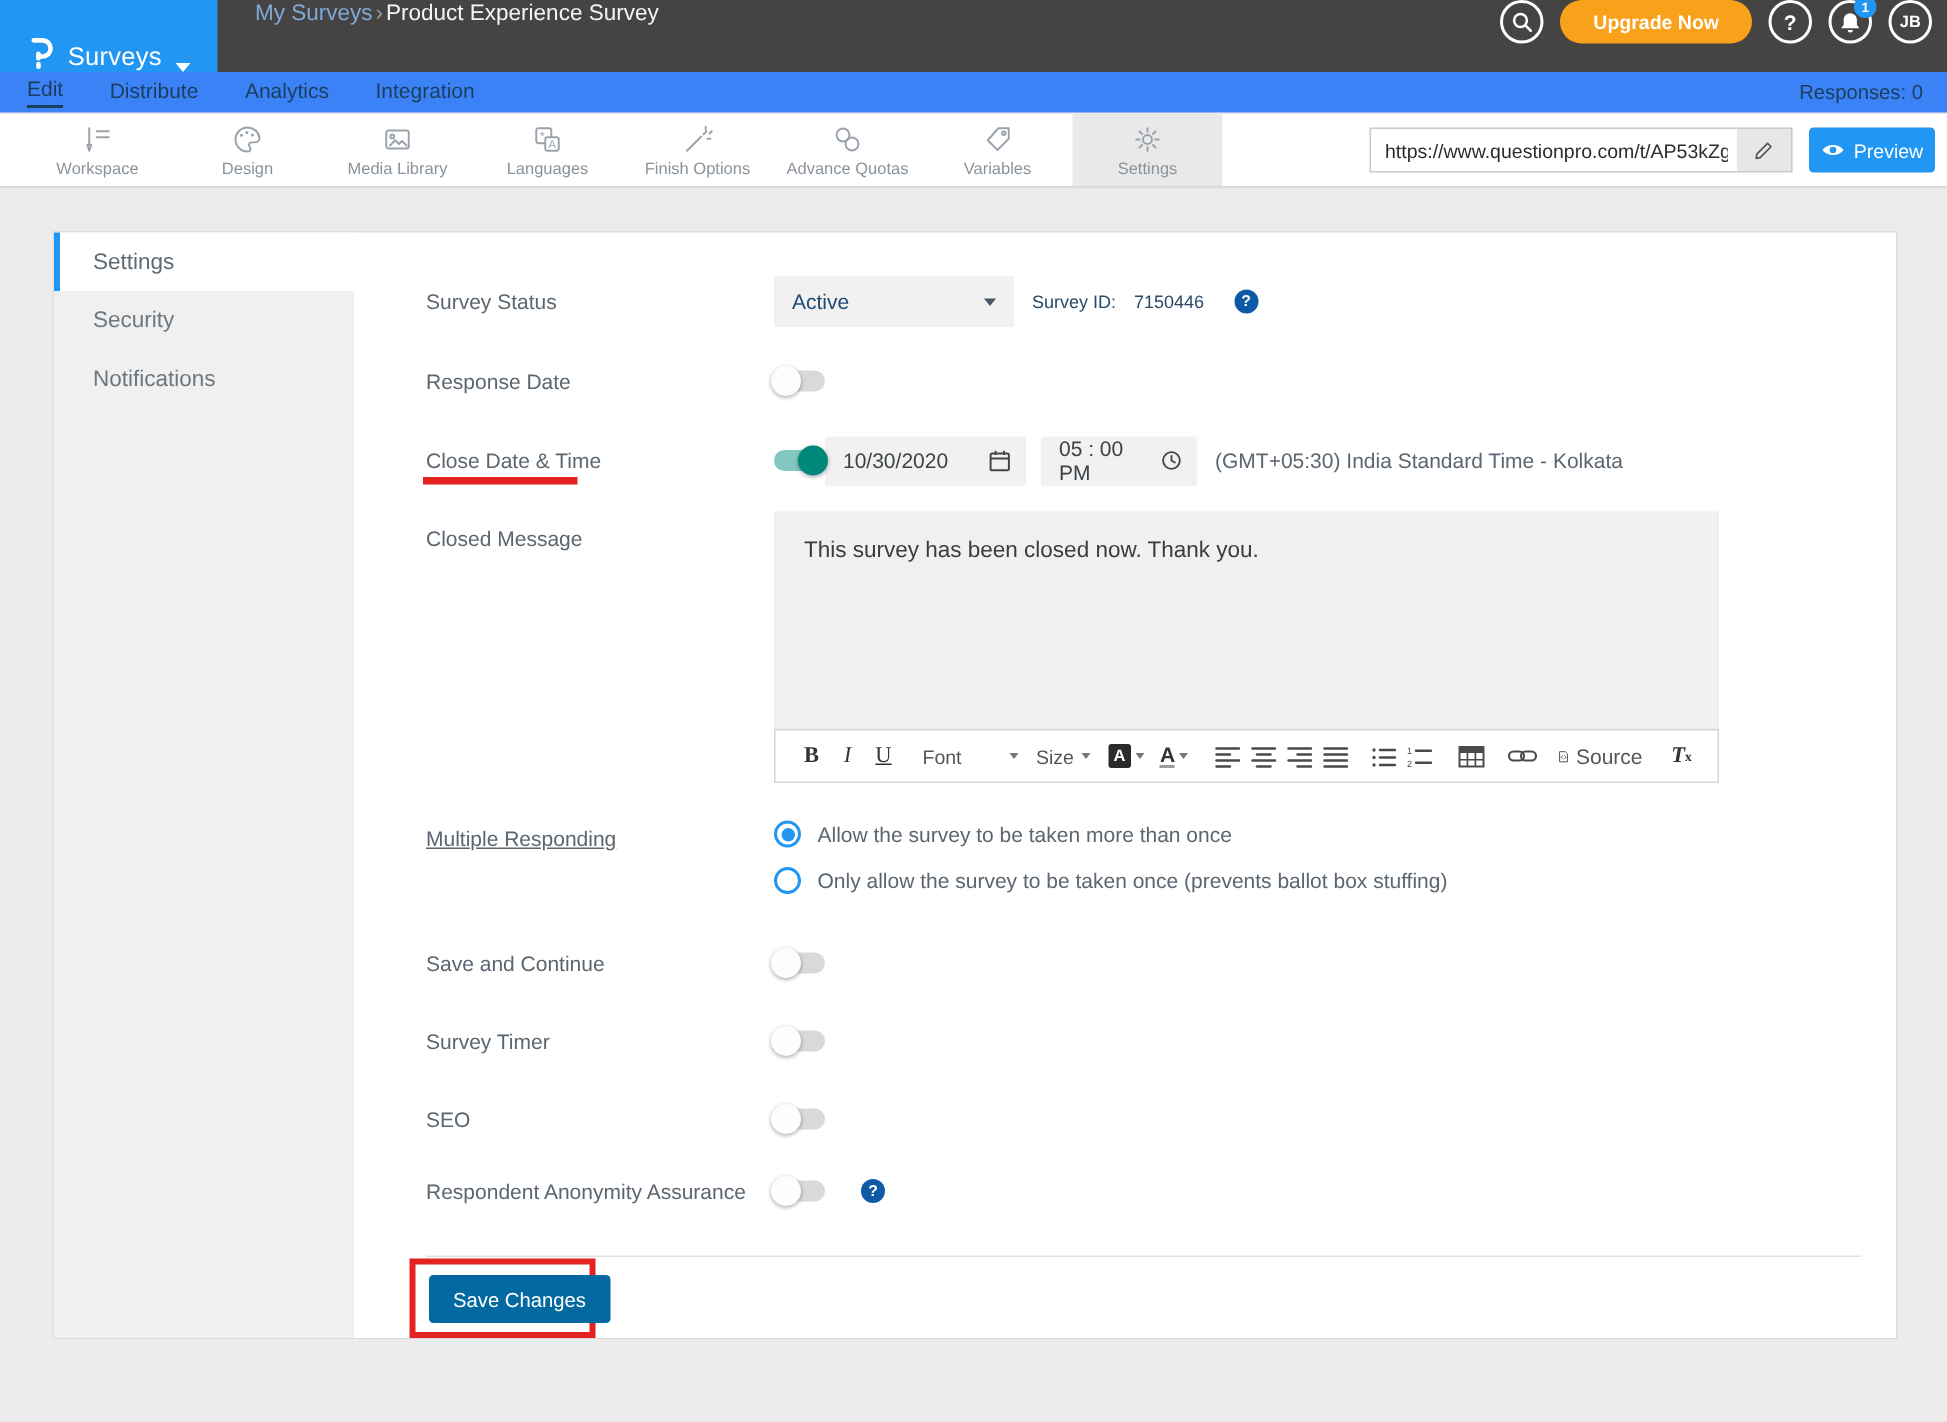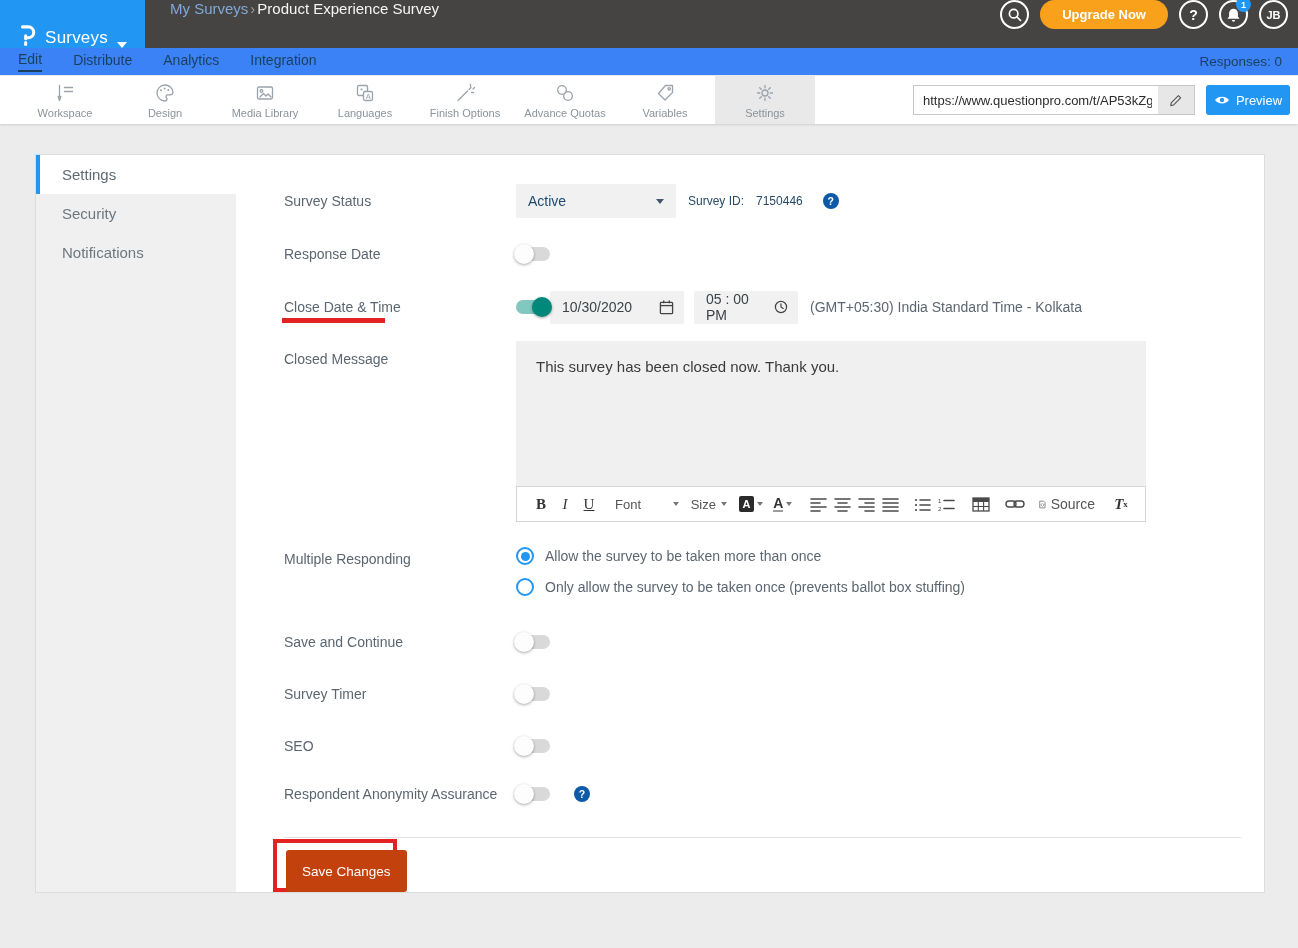--- a/index.html
+++ b/index.html
@@ -78,21 +78,21 @@
   .eb-tx { font-family:"Liberation Serif",serif; font-style:italic; font-weight:bold; font-size:15px; }
   .eb-tx sub { font-size:9px; font-style:normal; }
   
   .radio-group { position:absolute; left:280px; top:392px; display:flex; flex-direction:column; gap:13px; }
   .radio-row { display:flex; align-items:center; gap:11px; cursor:pointer; }
   .radio { width:18px; height:18px; border-radius:50%; border:2px solid #2196f3; display:flex; align-items:center; justify-content:center; flex-shrink:0; background:#fff; }
   .radio.sel::after { content:""; width:9px; height:9px; border-radius:50%; background:#2196f3; }
   .radio-label { font-size:14px; color:#5c6670; }
   .divider { position:absolute; left:48px; top:682px; width:957px; height:1px; background:#e2e2e2; }
   .save-annotation { position:absolute; left:37px; top:684px; width:124px; height:53px; border:4px solid #e32222; }
-  .save-btn { position:absolute; left:50px; top:695px; height:42px; padding:0 16px; background:#c2410c; border:none; border-radius:3px; color:#fff; font-size:13.5px; cursor:pointer; font-family:"Liberation Sans",sans-serif; }
+  .save-btn { position:absolute; left:50px; top:695px; height:32px; padding:0 16px; background:#0369a1; border:none; border-radius:3px; color:#fff; font-size:13.5px; cursor:pointer; font-family:"Liberation Sans",sans-serif; }
 </style>
 </head>
 <body>
 
 <div class="topbar">
   <div class="brand">
     <svg width="18" height="26" viewBox="0 0 20 26">
       <path d="M5 4 h6.5 a6 6 0 0 1 0 12 h-3" fill="none" stroke="#fff" stroke-width="3.4" stroke-linecap="round"></path>
       <path d="M8.5 14 v3.2" stroke="#fff" stroke-width="3.4" stroke-linecap="round"></path>
       <path d="M8.5 21.5 v2" stroke="#fff" stroke-width="3.4" stroke-linecap="round"></path>
@@ -378,21 +378,21 @@
           </svg>
           <span>Source</span>
         </span>
         <span class="eb eb-tx" style="margin-left:14px;">
           <span>T</span>
             <sub>x</sub>
         </span>
       </div>
     </div>
 
-    <div class="frow" style="top:394px; height:20px;">
+    <div class="frow" style="top:394px; height:20px;text-decoration:underline;">
       <span class="flabel">Multiple Responding</span>
     </div>
     <div class="radio-group">
       <div class="radio-row">
         <span class="radio sel"></span>
         <span class="radio-label">Allow the survey to be taken more than once</span>
       </div>
       <div class="radio-row">
         <span class="radio"></span>
         <span class="radio-label">Only allow the survey to be taken once (prevents ballot box stuffing)</span>

